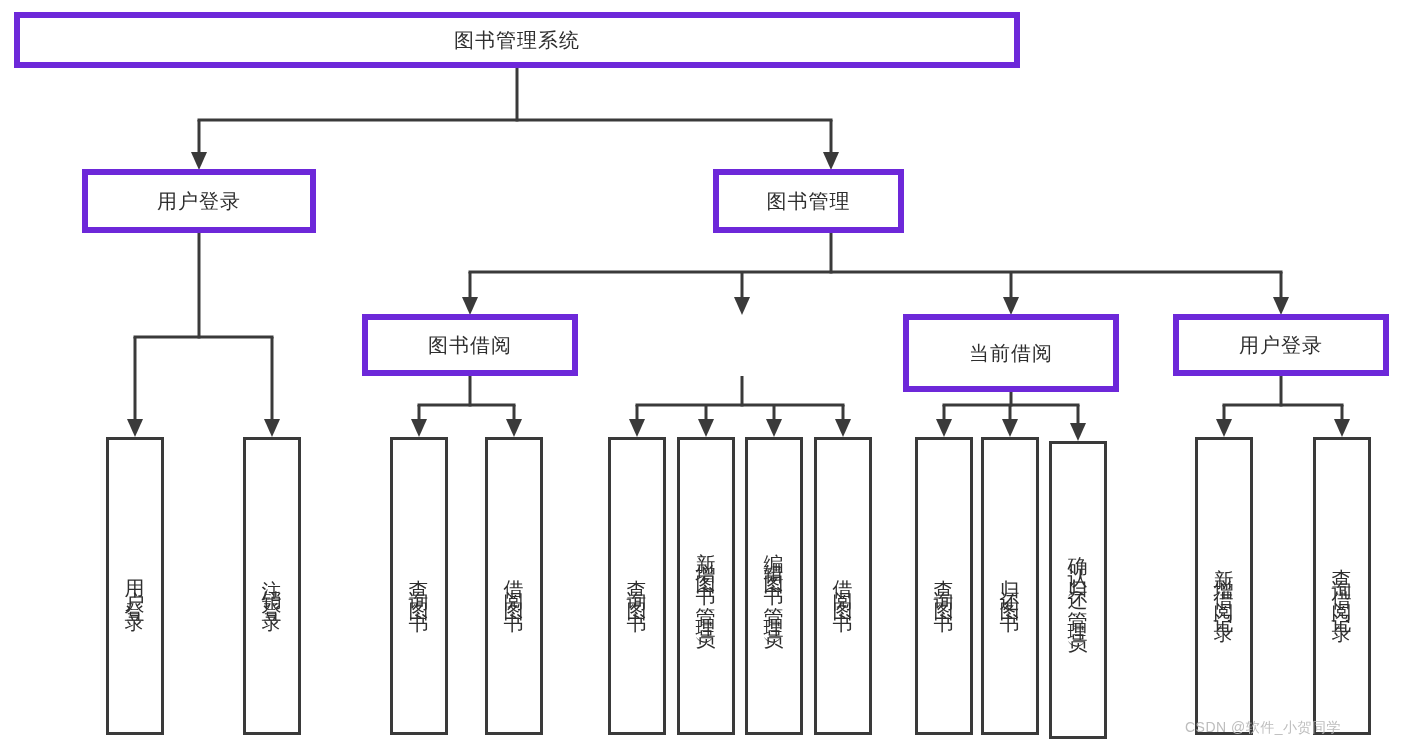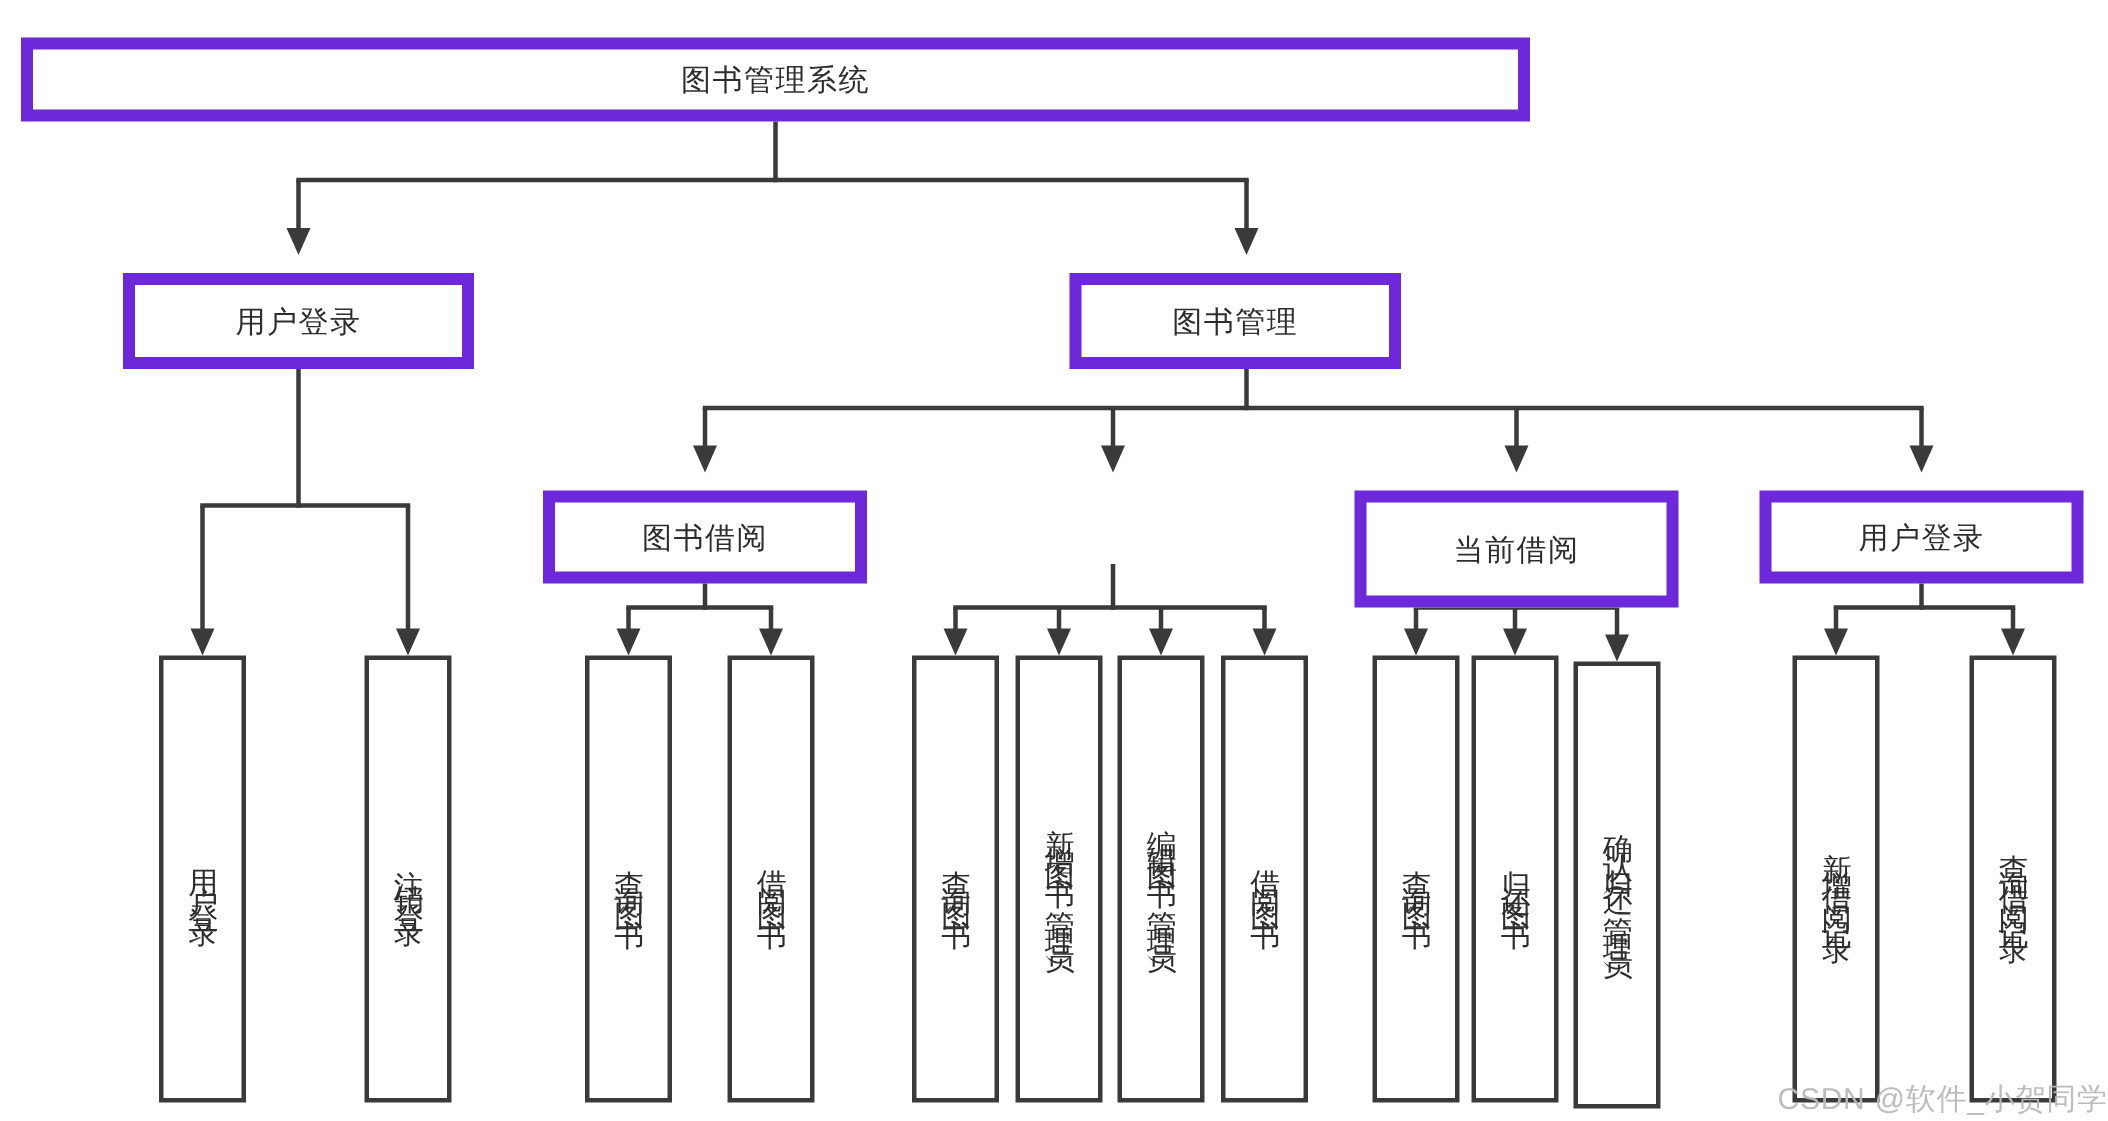--- a/index.html
+++ b/index.html
@@ -7,28 +7,27 @@
     position:relative;
     width:1405px;height:747px;
     background:#ffffff;
     font-family:"Liberation Sans","DejaVu Sans",sans-serif;
     overflow:hidden;
   }
   #wires{position:absolute;left:0;top:0;z-index:1;}
   .hbox{
     position:absolute;
     box-sizing:border-box;
-    border:8px solid #6d28d9;
+    border:6px solid #6d28d9;
     background:#ffffff;
     display:flex;align-items:center;justify-content:center;
     color:#2e2e2e;
     font-size:20px;
     letter-spacing:1px;
     z-index:2;
-    margin-top:13px;
   }
   .vbox{
     position:absolute;
     box-sizing:border-box;
     border:3px solid #3a3a3a;
     background:#ffffff;
     width:58px;height:298px;
     display:flex;align-items:center;justify-content:center;
     z-index:2;
   }
@@ -37,21 +36,21 @@
     text-orientation:upright;
     color:#2e2e2e;
     font-size:20px;
     letter-spacing:11px;
     line-height:1;
     white-space:nowrap;
   }
   .watermark{
     position:absolute;
     left:1185px;top:719px;
-    font-size:20px;
+    font-size:14px;
     color:rgba(185,185,185,0.95);
     letter-spacing:0.5px;
     z-index:3;
     white-space:nowrap;
   }
 </style>
 </head>
 <body>
 
 <div id="stage">
@@ -122,21 +121,21 @@
     </g>
   </svg>
 
   <div class="hbox" style="left:14px;top:12px;width:1006px;height:56px;">
     <span>图书管理系统</span>
   </div>
 
   <div class="hbox" style="left:82px;top:169px;width:234px;height:64px;">
     <span>用户登录</span>
   </div>
-  <div class="hbox" style="left:713px;top:169px;width:221px;height:64px;">
+  <div class="hbox" style="left:713px;top:169px;width:191px;height:64px;">
     <span>图书管理</span>
   </div>
 
   <div class="hbox" style="left:362px;top:314px;width:216px;height:62px;">
     <span>图书借阅</span>
   </div>
   <div class="hbox" style="left:903px;top:314px;width:216px;height:78px;">
     <span>当前借阅</span>
   </div>
   <div class="hbox" style="left:1173px;top:314px;width:216px;height:62px;">

